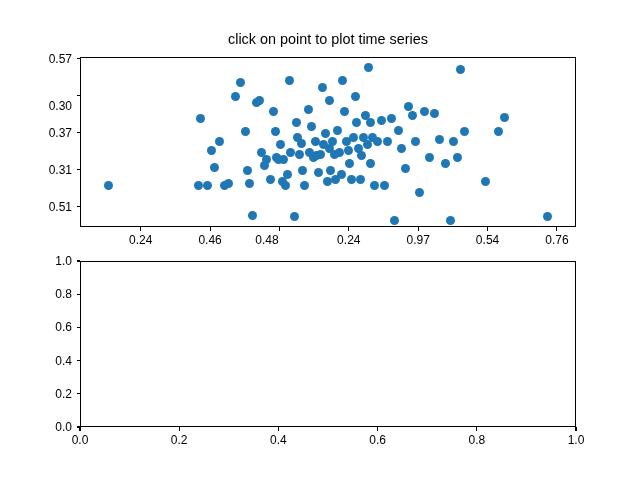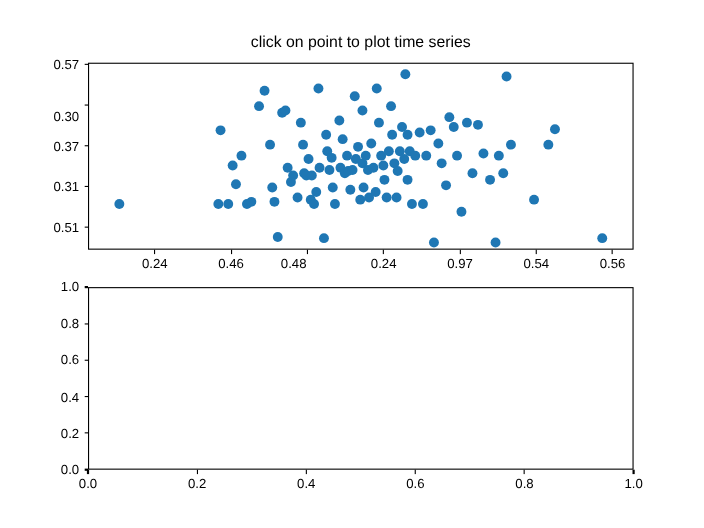--- a/index.html
+++ b/index.html
@@ -227,21 +227,21 @@
       <div class="ticklabel ticklabel-x" style="left: 210.07px; top: 233px;">0.46</div>
       <div class="tick tick-x" style="left: 278.891px; top: 227px;"></div>
       <div class="ticklabel ticklabel-x" style="left: 267px; top: 233px;">0.48</div>
       <div class="tick tick-x" style="left: 348.261px; top: 227px;"></div>
       <div class="ticklabel ticklabel-x" style="left: 348.811px; top: 233px;">0.24</div>
       <div class="tick tick-x" style="left: 417.632px; top: 227px;"></div>
       <div class="ticklabel ticklabel-x" style="left: 418.182px; top: 233px;">0.97</div>
       <div class="tick tick-x" style="left: 487.002px; top: 227px;"></div>
       <div class="ticklabel ticklabel-x" style="left: 487.552px; top: 233px;">0.54</div>
       <div class="tick tick-x" style="left: 556.373px; top: 227px;"></div>
-      <div class="ticklabel ticklabel-x" style="left: 556.923px; top: 233px;">0.56</div>
+      <div class="ticklabel ticklabel-x" style="left: 556.923px; top: 233px;">0.76</div>
       <div class="tick tick-y" style="left: 76.5px; top: 206.124px;"></div>
       <div class="ticklabel ticklabel-y" style="left: 0px; width: 72px; top: 206.674px;">0.51</div>
       <div class="tick tick-y" style="left: 76.5px; top: 169.167px;"></div>
       <div class="ticklabel ticklabel-y" style="left: 0px; width: 72px; top: 169.717px;">0.31</div>
       <div class="tick tick-y" style="left: 76.5px; top: 132.211px;"></div>
       <div class="ticklabel ticklabel-y" style="left: 0px; width: 72px; top: 132.761px;">0.37</div>
       <div class="tick tick-y" style="left: 76.5px; top: 95.2543px;"></div>
       <div class="ticklabel ticklabel-y" style="left: 0px; width: 72px; top: 106px;">0.30</div>
       <div class="tick tick-y" style="left: 76.5px; top: 58.2978px;"></div>
       <div class="ticklabel ticklabel-y" style="left: 0px; width: 72px; top: 58.8478px;">0.57</div>

